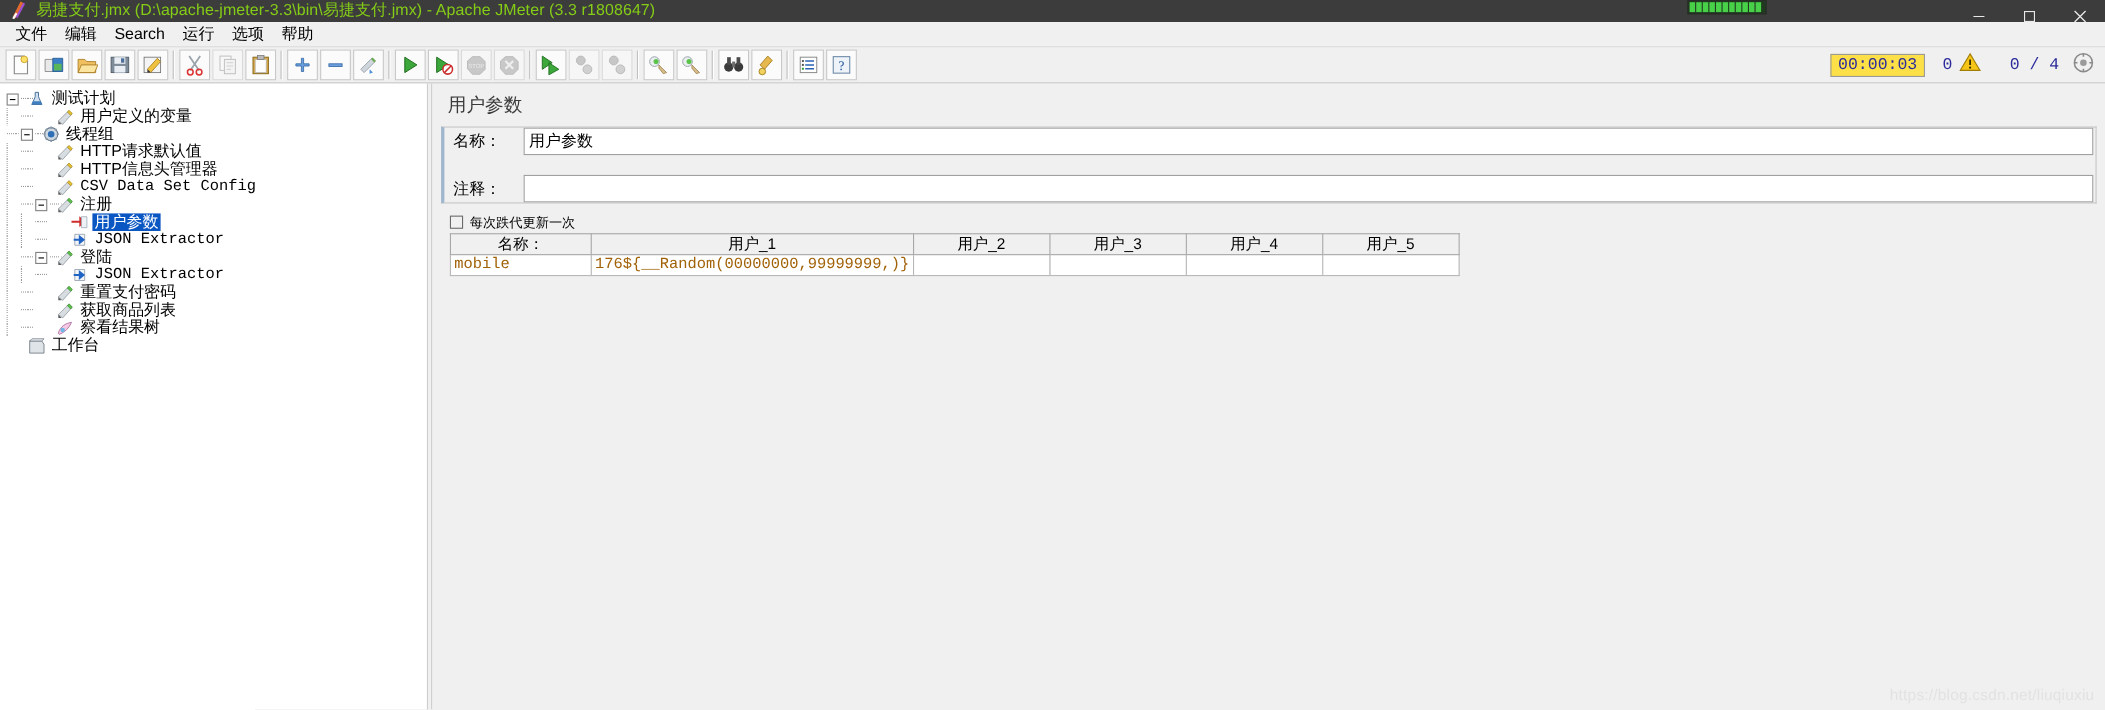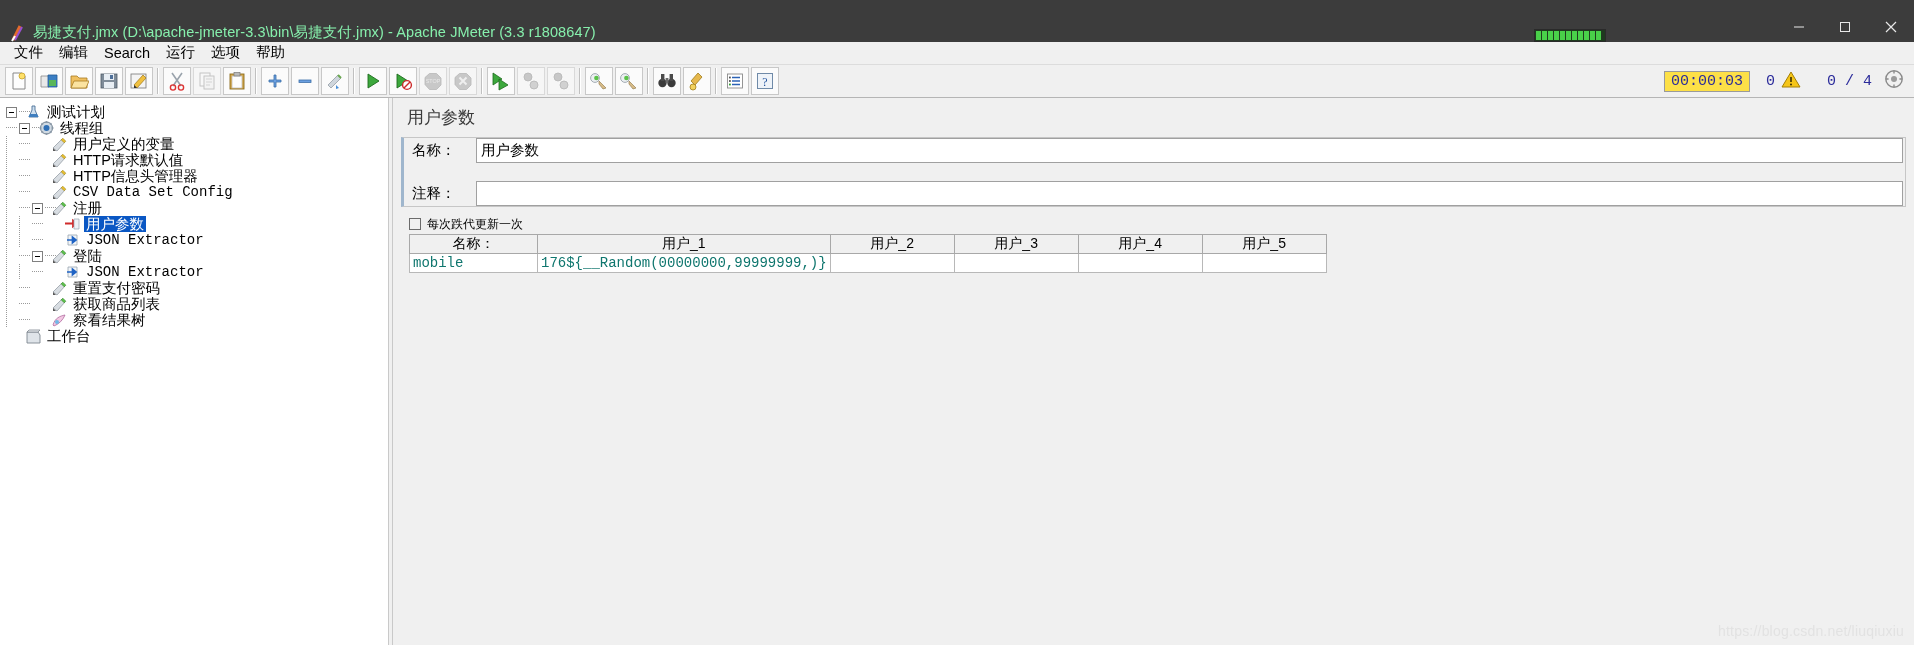--- a/index.html
+++ b/index.html
@@ -7,22 +7,22 @@
     margin: 0; padding: 0;
     width: 1914px; height: 645px;
     overflow: hidden;
     font-family: "Liberation Sans", sans-serif;
     background: #f0f0f0;
   }
   #app { width: 1914px; height: 645px; position: relative; display: flex; flex-direction: column; background:#f0f0f0; }
 
   
   .titlebar {
-    height: 42px; background: #3c3c3c; color: #86efac;
-    display: flex; align-items: flex-end; flex: none;
+    height: 20px; background: #3c3c3c; color: #84cc16;
+    display: flex; align-items: flex-start; flex: none;
     font-size: 14px; padding-left: 9px;
   }
   .title-icon { width: 16px; height: 18px; position: relative; margin-right: 8px; flex: none; }
   .title-text { white-space: nowrap; font-size: 14.5px; letter-spacing: .1px; }
   .tb-spacer { flex: 1 1 auto; }
   .tb-progress {
     width: 72px; height: 13px; border: 1px solid #2a2a2a; background:#1f3a1f;
     margin-right: 170px; display:flex; align-items:center; padding:1px;
   }
   .tb-progress i { display:block; width:5px; height:9px; background:#49d049; margin-right:1px; }
@@ -126,21 +126,21 @@
   .table-wrap { margin-left: 8px; }
   table.params { border-collapse: collapse; table-layout: fixed; }
   table.params th {
     background: #f0f0f0; border: 1px solid #a8a8a8;
     font-size: 14px; font-weight: normal; color: #000;
     height: 19px; text-align: center; font-family: "Liberation Sans", sans-serif;
     padding: 0 2px;
   }
   table.params td {
     background: #ffffff; border: 1px solid #b8b8b8; height: 19px;
-    font-size: 14px; color: #0f766e; font-family: "Liberation Mono", monospace;
+    font-size: 14px; color: #a16207; font-family: "Liberation Mono", monospace;
     padding: 0 3px; white-space: nowrap; overflow: hidden; margin-top: 17px;
   }
   .watermark {
     position: absolute; right: 10px; bottom: 6px;
     color: #e2e2e2; font-size: 14px; letter-spacing: .2px;
     font-family: "Liberation Sans", sans-serif; user-select:none;
   }
 </style>
 </head>
 <body>
@@ -406,40 +406,40 @@
           <div class="trow">
             <span class="toggle"></span>
             <span class="dots" style="width: 6px;"></span>
             <span class="ticon"><svg width="17" height="16" viewBox="0 0 17 16">
                 <path d="M7 2 h3 v4 l3 7 h-9 l3 -7 z" fill="#cfe0f0" stroke="#4a6f96" stroke-width=".9"></path>
                 <path d="M5 10 h7 l1.5 3 h-10 z" fill="#3f7fc0"></path>
               </svg></span>
             <span class="tlabel">测试计划</span>
           </div>
           <div class="trow">
+            <span class="vline"></span>
+            <span class="dots"></span>
+            <span style="width: 19px; flex: 0 0 auto;"></span>
+            <span class="ticon"><svg width="17" height="16" viewBox="0 0 17 16">
+                <path d="M2 12 L11 3 l3 3 L6 15 z" fill="#d8dde2" stroke="#8b949c" stroke-width=".7"></path>
+                <path d="M10.2 3.8 l3 3 l1.6 -1.6 l-3 -3 z" fill="#e9c02e" stroke="#9c8114" stroke-width=".6"></path>
+                <path d="M2 12 l0 3 l3 0 z" fill="#5a5a5a"></path>
+              </svg></span>
+            <span class="tlabel">用户定义的变量</span>
+          </div>
+          <div class="trow">
             <span class="dots"></span>
             <span class="toggle"></span>
             <span class="dots" style="width: 6px;"></span>
             <span class="ticon"><svg width="17" height="16" viewBox="0 0 17 16">
                 <circle cx="8.5" cy="8" r="6" fill="#cfd9e2" stroke="#6b7c8c" stroke-width="1"></circle>
                 <circle cx="8.5" cy="8" r="3" fill="#2f6fb5"></circle>
                 <path d="M8.5 1 v2 M8.5 13 v2 M1.5 8 h2 M13.5 8 h2 M3.6 3.1 l1.4 1.4 M12 11.5 l1.4 1.4 M13.4 3.1 l-1.4 1.4 M5 11.5 l-1.4 1.4" stroke="#8c9aa8" stroke-width="1.6"></path>
               </svg></span>
             <span class="tlabel">线程组</span>
-          </div>
-          <div class="trow">
-            <span class="vline"></span>
-            <span class="dots"></span>
-            <span style="width: 19px; flex: 0 0 auto;"></span>
-            <span class="ticon"><svg width="17" height="16" viewBox="0 0 17 16">
-                <path d="M2 12 L11 3 l3 3 L6 15 z" fill="#d8dde2" stroke="#8b949c" stroke-width=".7"></path>
-                <path d="M10.2 3.8 l3 3 l1.6 -1.6 l-3 -3 z" fill="#e9c02e" stroke="#9c8114" stroke-width=".6"></path>
-                <path d="M2 12 l0 3 l3 0 z" fill="#5a5a5a"></path>
-              </svg></span>
-            <span class="tlabel">用户定义的变量</span>
           </div>
           <div class="trow">
             <span class="vline"></span>
             <span class="dots"></span>
             <span style="width: 19px; flex: 0 0 auto;"></span>
             <span class="ticon"><svg width="17" height="16" viewBox="0 0 17 16">
                 <path d="M2 12 L11 3 l3 3 L6 15 z" fill="#d8dde2" stroke="#8b949c" stroke-width=".7"></path>
                 <path d="M10.2 3.8 l3 3 l1.6 -1.6 l-3 -3 z" fill="#e9c02e" stroke="#9c8114" stroke-width=".6"></path>
                 <path d="M2 12 l0 3 l3 0 z" fill="#5a5a5a"></path>
               </svg></span>

